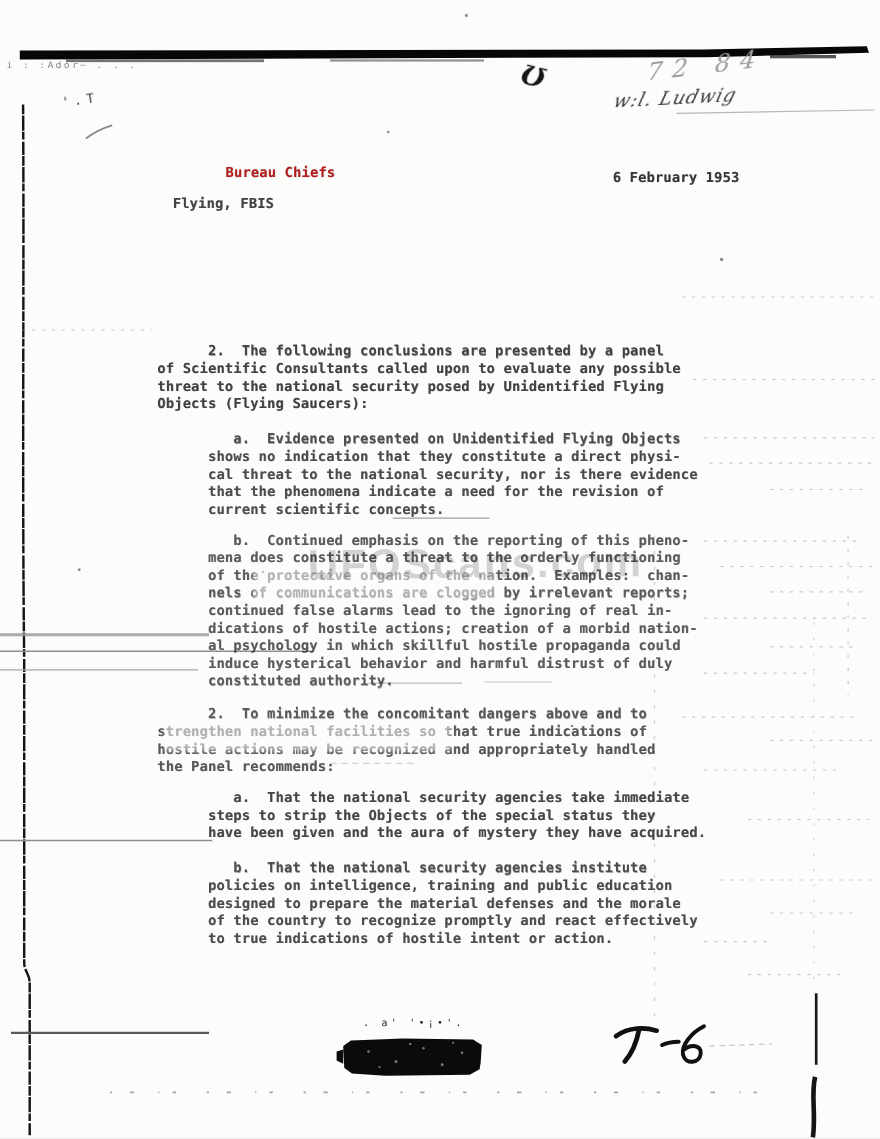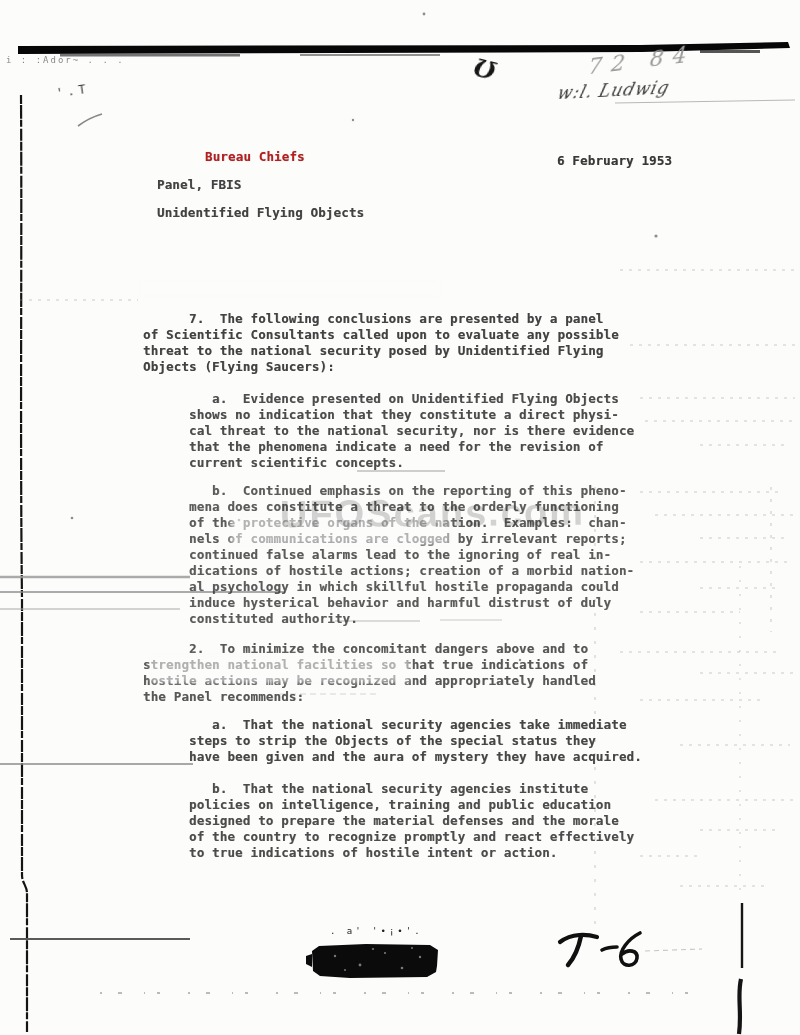--- a/index.html
+++ b/index.html
@@ -107,25 +107,24 @@
 
   <div class="hand pencil-num">72 84</div>
   <div class="hand signature">w:l. Ludwig</div>
   <svg class="svg-top" width="800" height="1035" viewBox="0 0 800 1035">
     <line x1="615" y1="103" x2="795" y2="100" stroke="#b8b8b8" stroke-width="1.1"></line>
     <line x1="645" y1="951" x2="702" y2="949" stroke="#c6c6c6" stroke-width="1.1" stroke-dasharray="5 4"></line>
   </svg>
   <div class="hand u-mark">Ʊ</div>
 
   <pre class="typed head-faded" style="left:157px;top:149px;">Bureau Chiefs</pre>
-  <pre class="typed o90" style="left:157px;top:177px;">Panel, FBIS</pre>
-  <pre class="typed o92 o90" style="left:157px;top:205px;">Unidentified Flying Objects</pre>
+  <pre class="typed o90" style="left:157px;top:177px;">Flying, FBIS</pre>
   <pre class="typed o95" style="left:557px;top:139px;margin-top:14px;">6 February 1953</pre>
 
-  <pre class="typed o90" style="left:143px;top:311px;">      7.  The following conclusions are presented by a panel
+  <pre class="typed o90" style="left:143px;top:311px;">      2.  The following conclusions are presented by a panel
 of Scientific Consultants called upon to evaluate any possible
 threat to the national security posed by Unidentified Flying
 Objects (Flying Saucers):</pre>
   <pre class="typed o85" style="left:143px;top:391px;">         a.  Evidence presented on Unidentified Flying Objects
       shows no indication that they constitute a direct physi-
       cal threat to the national security, nor is there evidence
       that the phenomena indicate a need for the revision of
       current scientific concepts.</pre>
   <pre class="typed o78" style="left:143px;top:483px;">         b.  Continued emphasis on the reporting of this pheno-
       mena does constitute a threat to the orderly functioning

